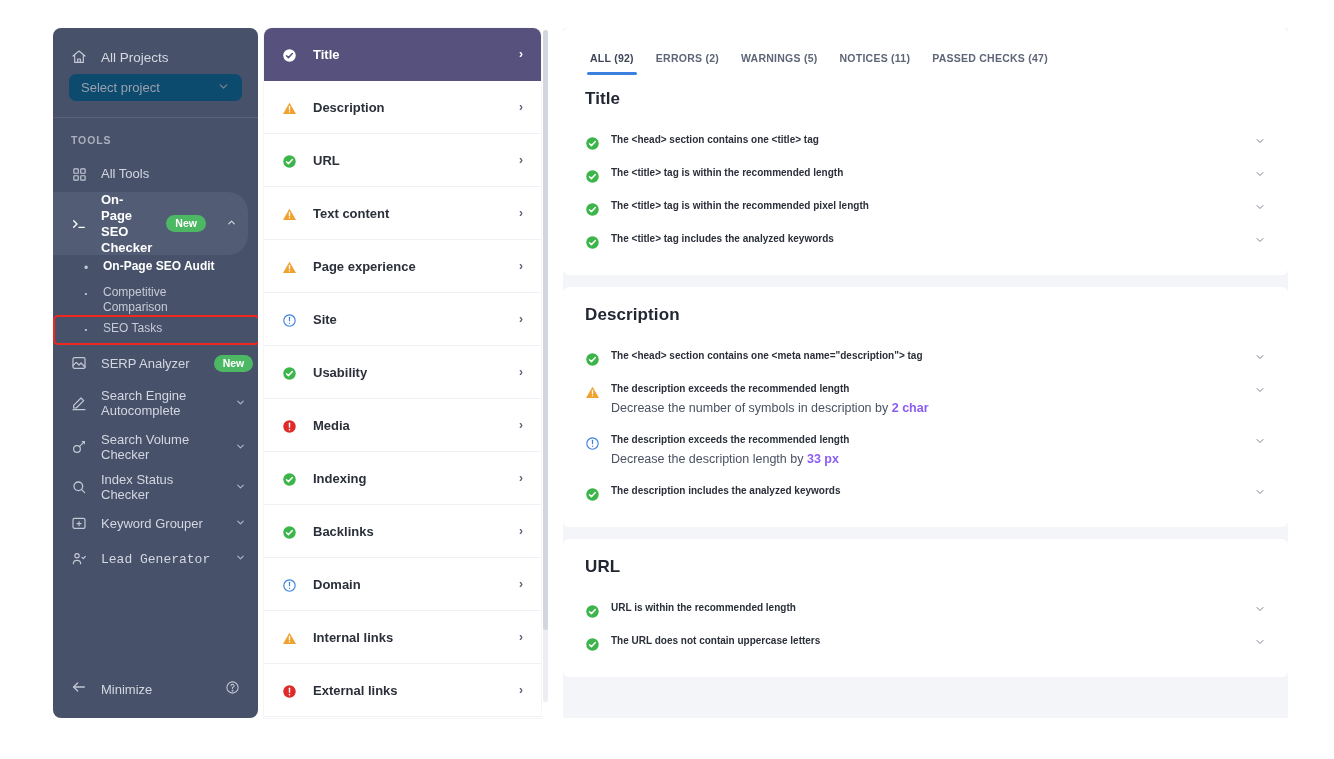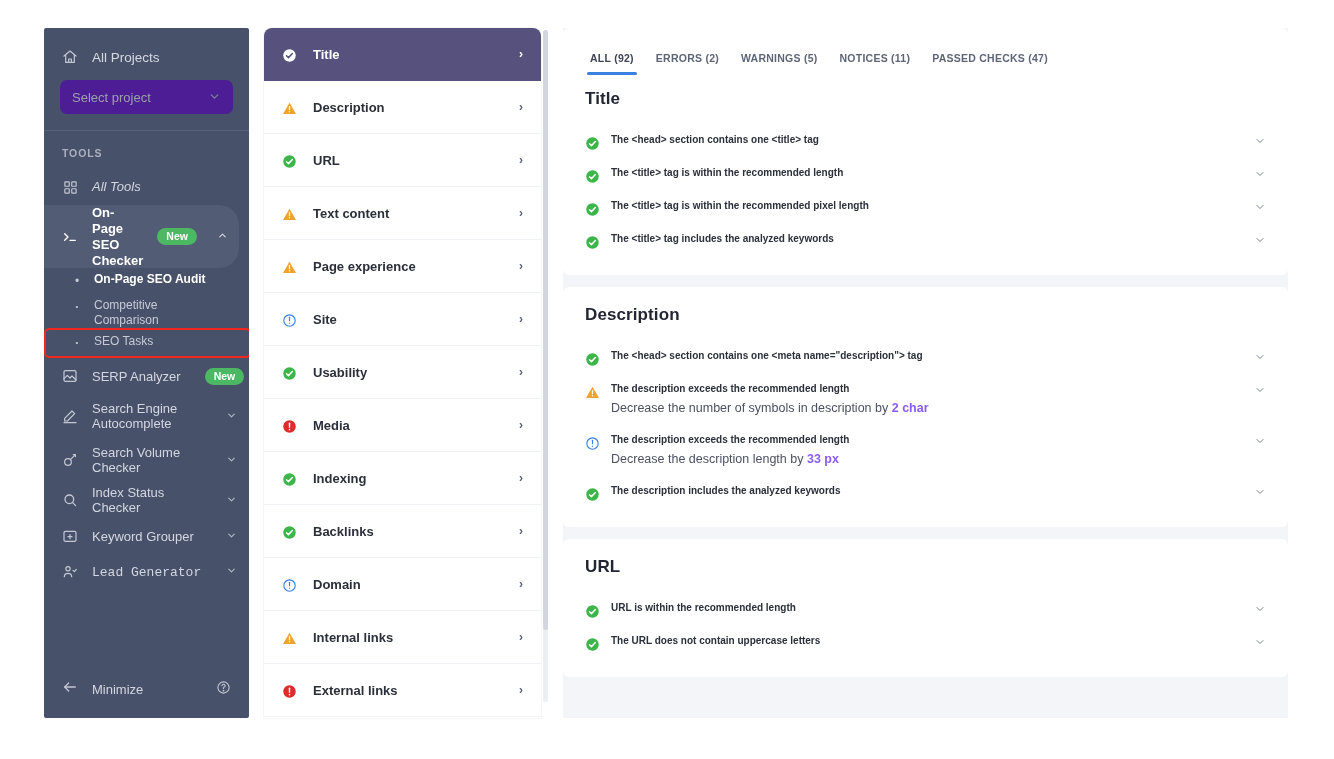--- a/index.html
+++ b/index.html
@@ -6,36 +6,36 @@
   html, body {
     width: 1334px; height: 759px;
     background: #ffffff;
     font-family: "Liberation Sans", sans-serif;
     overflow: hidden;
   }
   .app { position: relative; width: 1334px; height: 759px; background:#ffffff; }
 
   
   .sidebar {
-    position: absolute; left: 44px; top: 28px;
+    position: absolute; left: 53px; top: 28px;
     width: 205px; height: 690px;
     background: #475169;
-    border-radius: 2px;
+    border-radius: 8px;
     color: #c7ccd8;
     overflow: hidden;
   }
   .sb-top { padding: 14px 0 0 0; }
   .sb-row-projects {
     display: flex; align-items: center; gap: 14px;
     padding: 0 18px; height: 30px; cursor: pointer;
   }
   .sb-row-projects .label { font-size: 13.5px; color: #d5d9e2; }
   .sb-select {
-    margin: 8px 16px 0 16px;
-    height: 34px; background:#4c1d95; border-radius: 7px;
+    margin: 2px 16px 0 16px;
+    height: 27px; background:#0c4a6e; border-radius: 7px;
     display:flex; align-items:center; justify-content:space-between;
     padding: 0 12px; cursor: pointer;
   }
   .sb-select .ph { font-size: 13px; color:#9aa0ae; }
   .sb-select .chev { color:#6b7280; font-size: 11px; }
   .sb-divider { height:1px; background: rgba(255,255,255,.10); margin: 16px 0 0 0; }
   .sb-section { font-size: 10.5px; letter-spacing: .9px; color:#aab0bf;
     padding: 16px 0 10px 18px; font-weight: 600; }
 
   .sb-item {
@@ -176,21 +176,21 @@
           <svg viewBox="0 0 24 24" width="13" height="13" fill="none" stroke="#7b8294" stroke-width="2.4" stroke-linecap="round" stroke-linejoin="round">
               <path d="M6 9l6 6 6-6"></path>
             </svg>
         </span>
       </div>
 
       <div class="sb-divider"></div>
 
       <div class="sb-section">TOOLS</div>
 
-      <div class="sb-item" style="min-height:36px;font-style:italic;">
+      <div class="sb-item" style="min-height:36px;">
         <span class="ico">
           <svg viewBox="0 0 24 24" width="15" height="15" fill="none" stroke="#c3c8d4" stroke-width="1.9">
               <rect x="3" y="3" width="7" height="7" rx="1"></rect>
               <rect x="14" y="3" width="7" height="7" rx="1"></rect>
               <rect x="3" y="14" width="7" height="7" rx="1"></rect>
               <rect x="14" y="14" width="7" height="7" rx="1"></rect>
             </svg>
         </span>
         <span class="txt">All Tools</span>
       </div>

